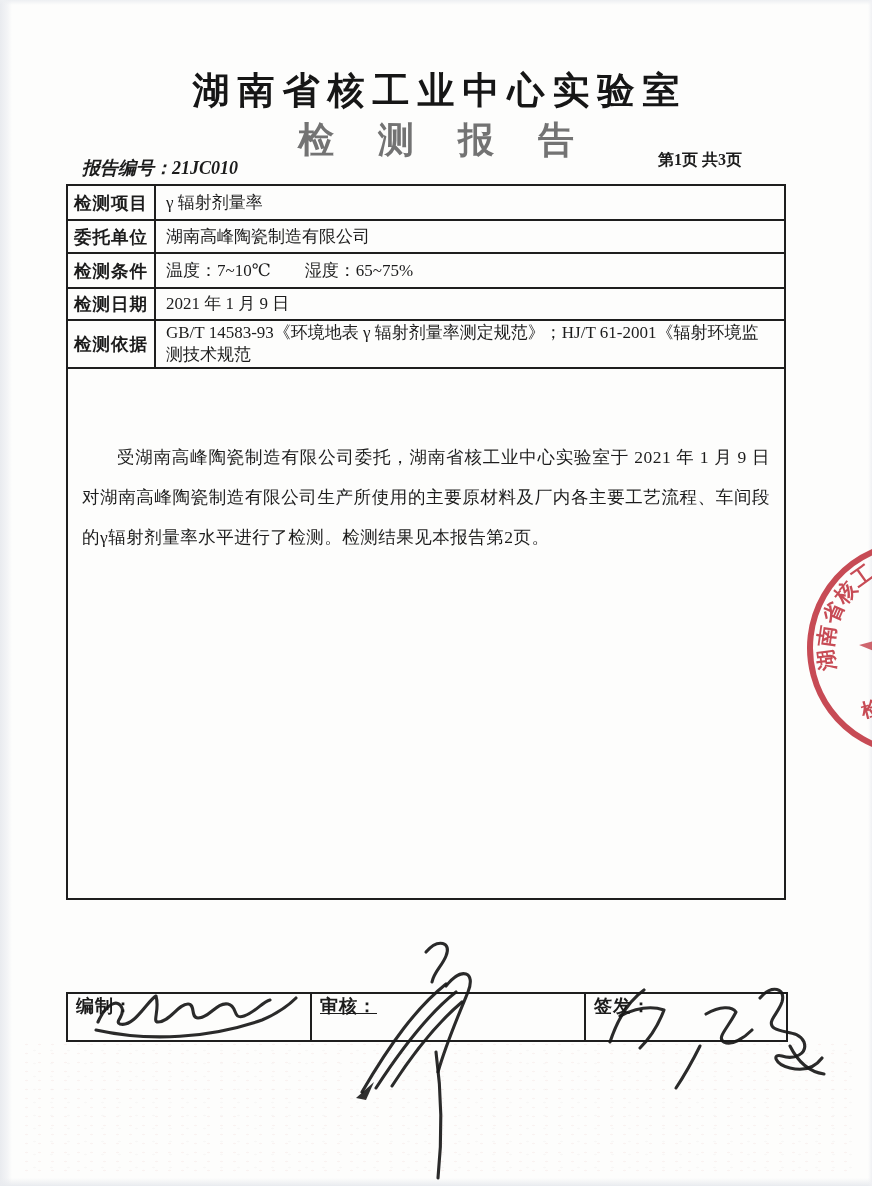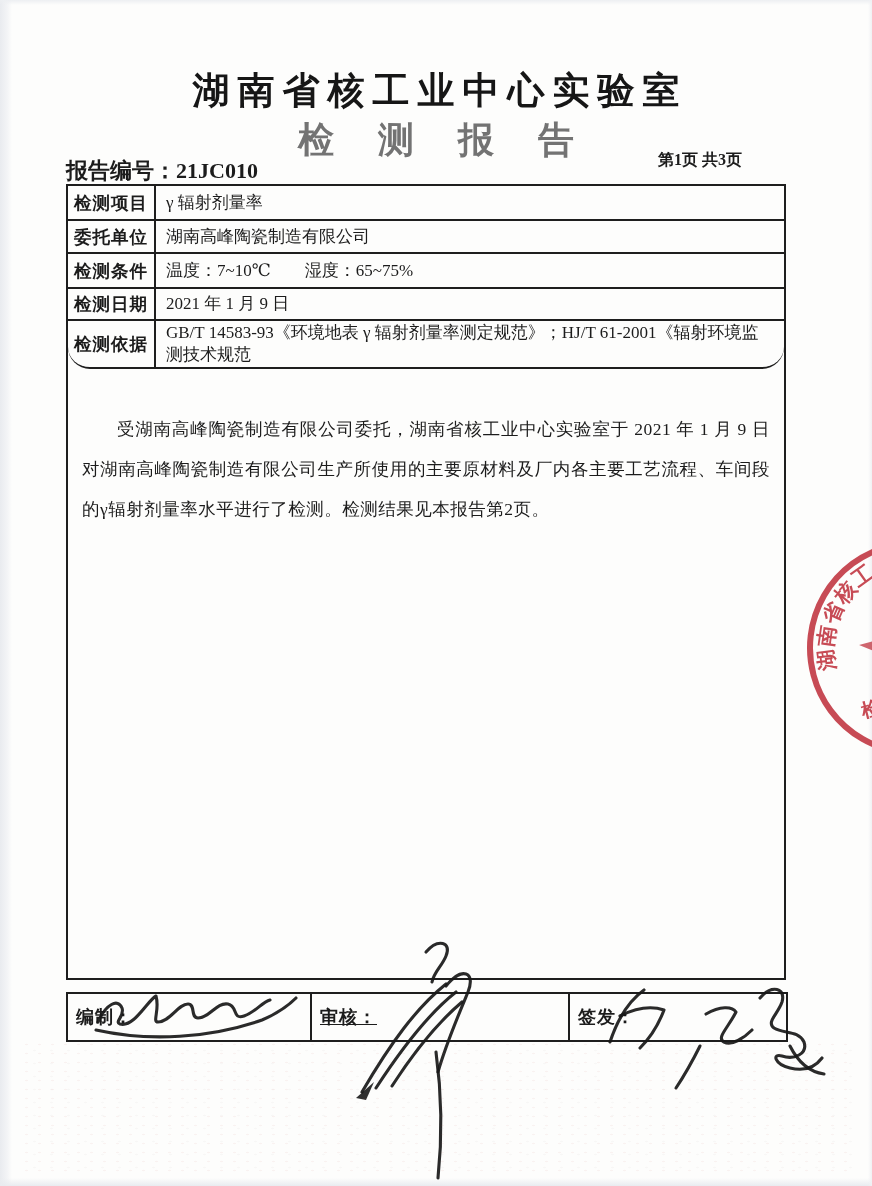--- a/index.html
+++ b/index.html
@@ -32,53 +32,53 @@
     text-align:center; font-size:37px; font-weight:bold;
     letter-spacing:8px; padding-left:8px; color:#161616;
   }
   .doc-subtitle {
     position:absolute; left:0; right:0; top:116px;
     text-align:center; font-size:36px; font-weight:bold;
     letter-spacing:44px; padding-left:44px; color:#737373;
   }
 
   .meta-row { position:absolute; left:66px; top:150px; width:720px; height:28px; font-weight:bold; }
-  .report-no { position:absolute; left:0; top:6px; font-size:22px; }
+  .report-no { position:absolute; left:16px; top:6px; font-size:18px;font-style:italic; }
   .page-ind  { position:absolute; right:44px; top:0; font-size:16px; }
 
   .main-table {
-    position:absolute; left:66px; top:184px; width:720px; height:796px;
+    position:absolute; left:66px; top:184px; width:720px; height:716px;
     border:2px solid #1e1e1e; background:rgba(255,255,255,0.0);
     display:flex; flex-direction:column;
   }
   .t-row { display:flex; border-bottom:2px solid #1e1e1e; }
   .t-label {
     width:88px; min-width:88px; border-right:2px solid #1e1e1e;
     display:flex; align-items:center; justify-content:center;
     font-weight:bold; font-size:17.5px; letter-spacing:1px; padding:2px 4px;
   }
   .t-value {
     flex:1; padding:3px 10px; font-size:17px; line-height:22px;
     display:flex; flex-direction:column; justify-content:center;
   }
   .h1r { height:35px; } .h2r { height:33px; } .h3r { height:52px; }
-  .h4r { height:35px; } .h5r { height:32px; } .h6r { height:48px;border-radius:22px; }
-  .big-cell { flex:1; border-bottom:none; padding:40px 14px 15px 14px; }
+  .h4r { height:35px; } .h5r { height:32px; } .h6r { height:48px; }
+  .big-cell { flex:1; border-bottom:none; padding:40px 14px 15px 14px;margin-top:28px; }
   .summary {
     font-size:17.5px; line-height:40px; text-indent:2em;
     text-align:justify; letter-spacing:0.5px;
   }
 
   .sign-table {
     position:absolute; left:66px; top:992px; width:722px; height:50px;
     border:2px solid #1e1e1e; display:flex;
   }
-  .sign-cell { display:flex; align-items:center; padding-left:8px; }
+  .sign-cell { display:flex; padding-left:8px; }
   .sign-cell + .sign-cell { border-left:2px solid #1e1e1e; }
-  .sc1 { width:242px; } .sc2 { width:258px;text-decoration:underline; } .sc3 { flex:1; }
+  .sc1 { width:242px; } .sc2 { width:258px;text-decoration:underline; } .sc3 { flex:1;margin-left:16px; }
   .sign-label { font-weight:bold; font-size:18px; letter-spacing:1px; }
 
   .signatures, .stamp { position:absolute; pointer-events:none; }
   .signatures { left:0; top:0; width:872px; height:1186px; }
   .stamp { left:762px; top:530px; width:260px; height:250px; }
 
   .sig-stroke { fill:none; stroke:#181818; stroke-width:3.1; stroke-linecap:round; stroke-linejoin:round; opacity:.92; }
 </style>
 </head>
 <body>

